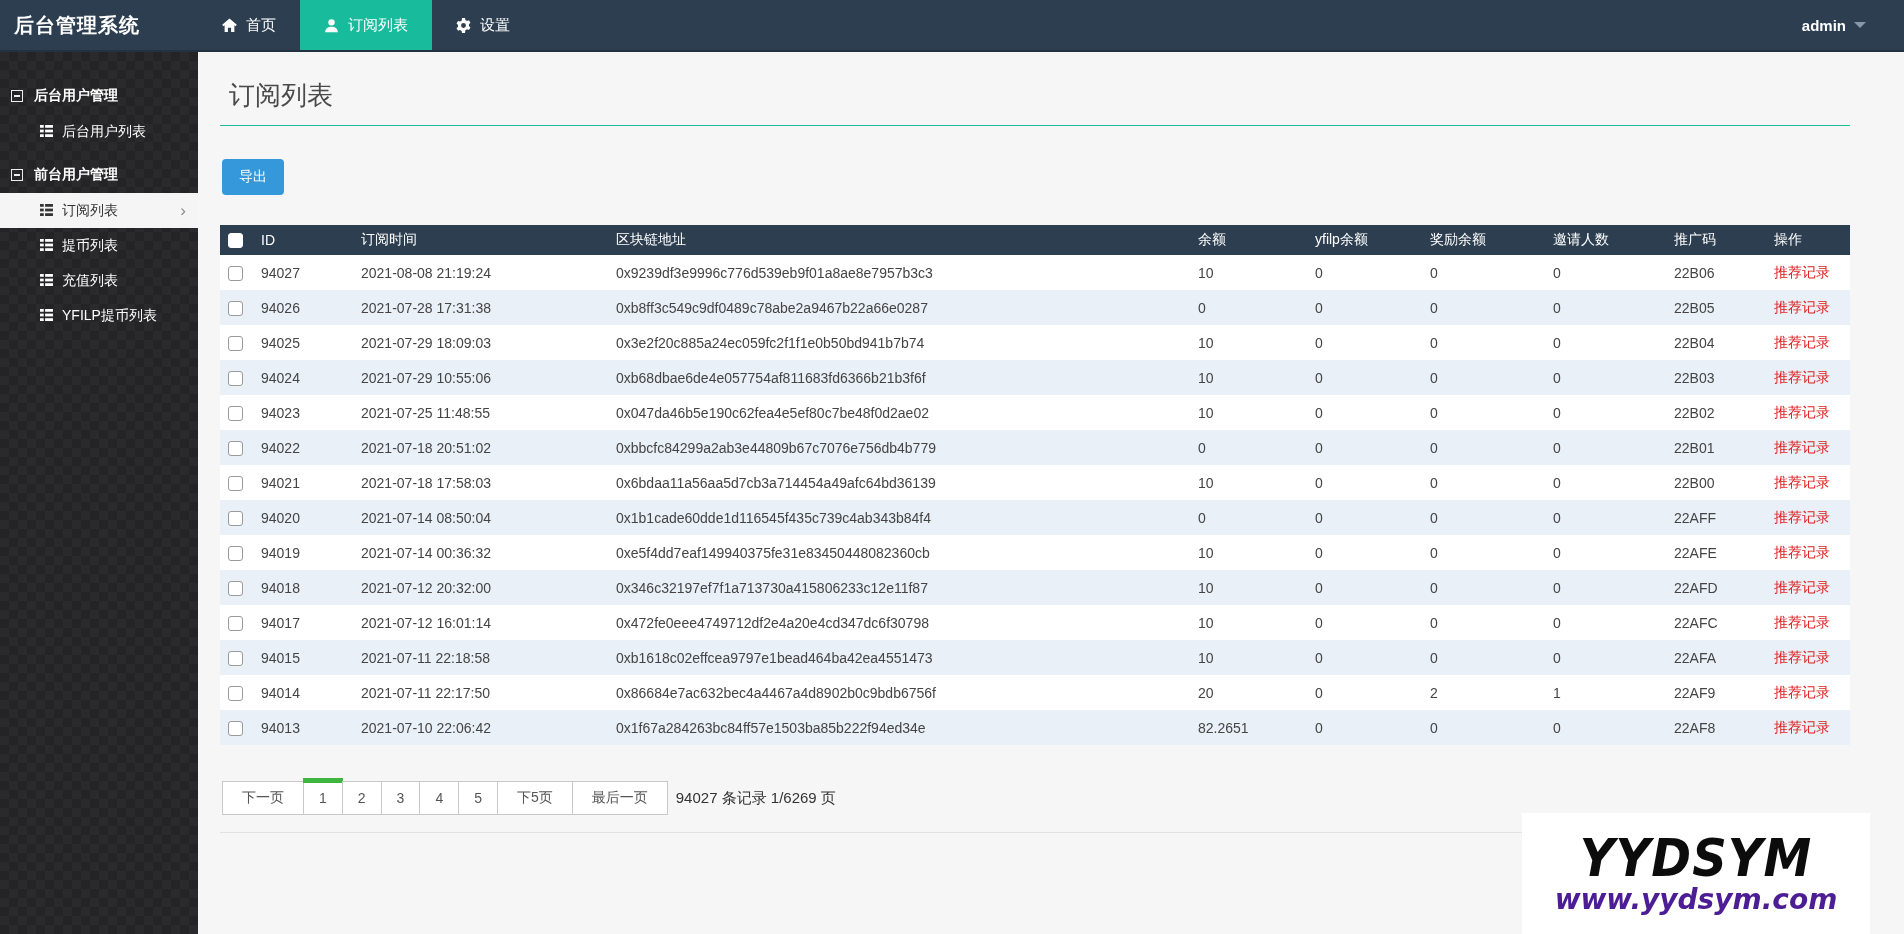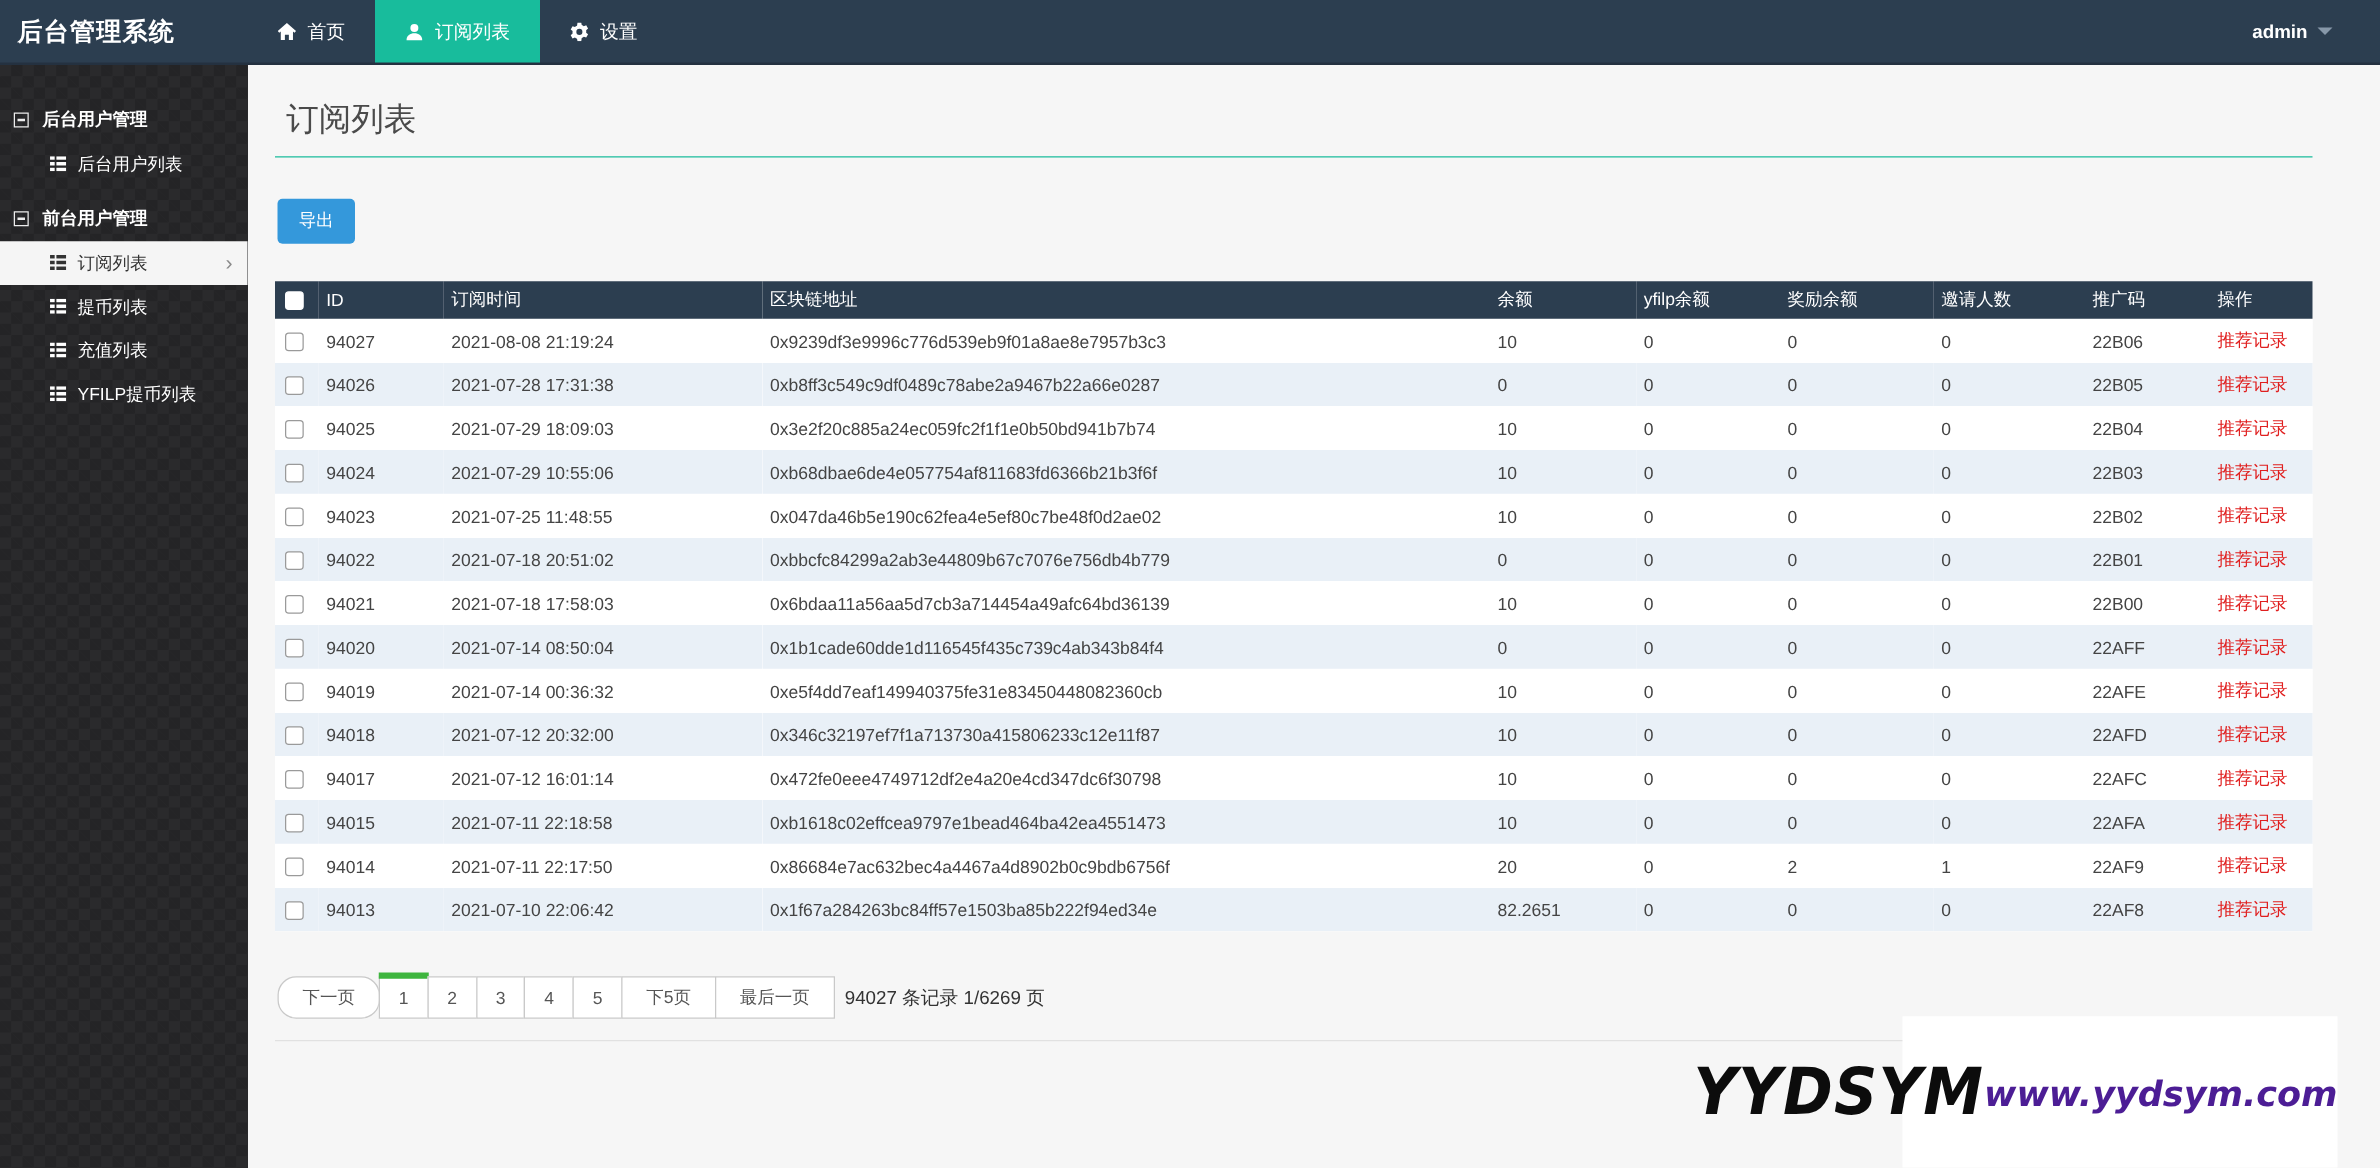--- a/index.html
+++ b/index.html
@@ -101,32 +101,32 @@
   a.action-link { color: #e02020; text-decoration: none; cursor: pointer; }
 
   
   .pager-row { display: flex; align-items: center; margin-top: 36px; margin-left: 2px; }
   .pager { display: inline-flex; }
   .page-btn {
     position: relative; background: #fff; border: 1px solid #c9c9c9; margin-left: -1px;
     color: #555; font-size: 14px; padding: 7px 15px; min-width: 30px; text-align: center;
     cursor: pointer; font-family: inherit;
   }
-  .page-btn:first-child { margin-left: 0; padding: 7px 19px; border-radius: 15px; }
+  .page-btn:first-child { margin-left: 0; padding: 7px 19px; }
   .page-btn.wide { padding: 7px 19px; }
   .page-btn.active::before {
     content: ""; position: absolute; top: -4px; left: -1px; right: -1px; height: 5px; background: #3eb53e;
   }
   .pager-info { margin-left: 8px; font-size: 15px; color: #333; }
   .bottom-rule { border: 0; border-top: 1px solid #e1e1e1; margin-top: 17px; width: 1630px; }
 
   
   .watermark {
     position: fixed; right: 34px; bottom: 0; width: 348px; height: 121px; background: #fff;
-    display: flex; align-items: center; justify-content: flex-end; z-index: 40;
+    display: flex; flex-direction: column; align-items: center; justify-content: center; z-index: 40;
   }
   .wm-title {
     font-family: "DejaVu Sans", sans-serif; font-style: italic; font-weight: 900;
     font-size: 48px; color: #0c0c0c; letter-spacing: 1px; line-height: 1; transform: scaleY(1.08);
   }
   .wm-url {
     font-family: "DejaVu Sans", sans-serif; font-style: italic; font-weight: bold;
     font-size: 28px; color: #4c1d95; margin-top: 4px; line-height: 1;
   }
 </style>

